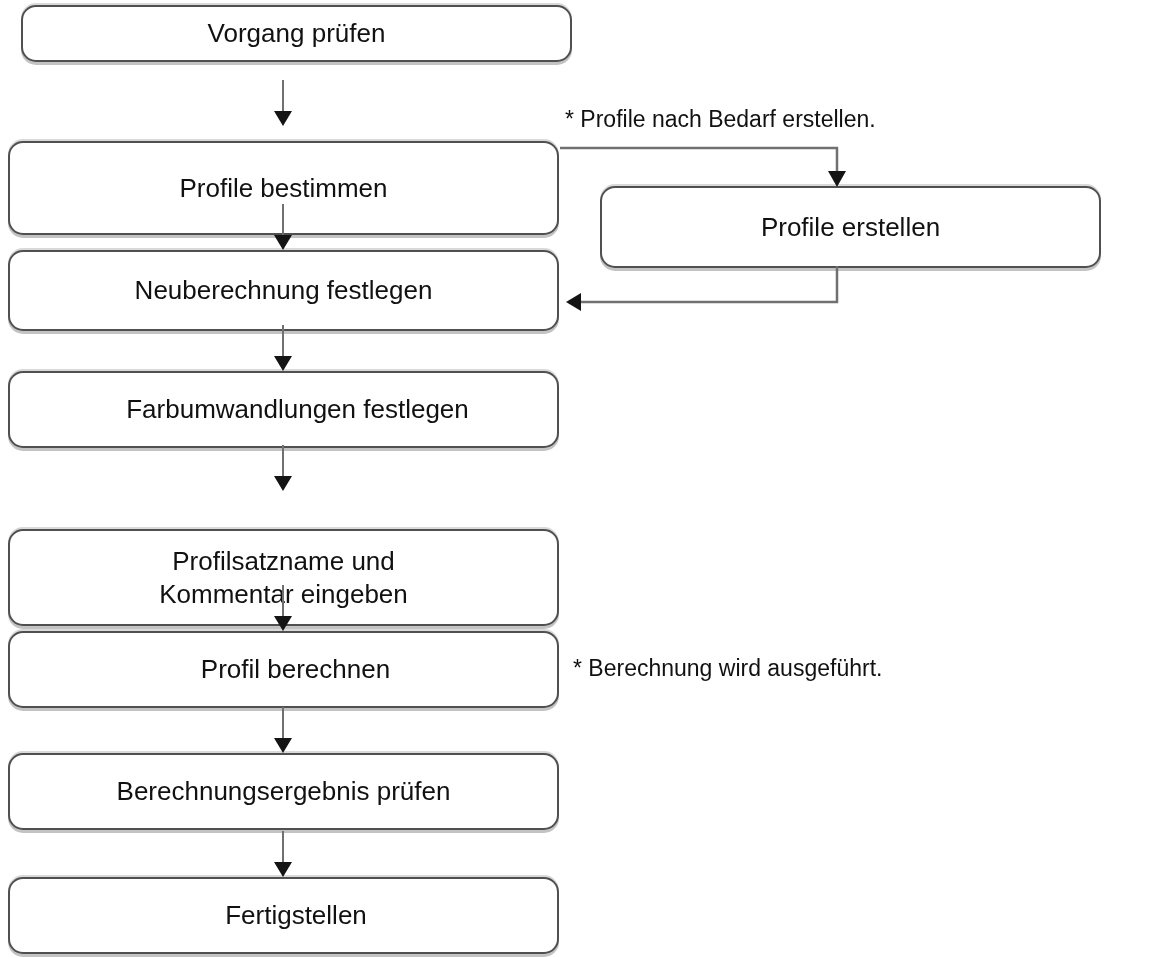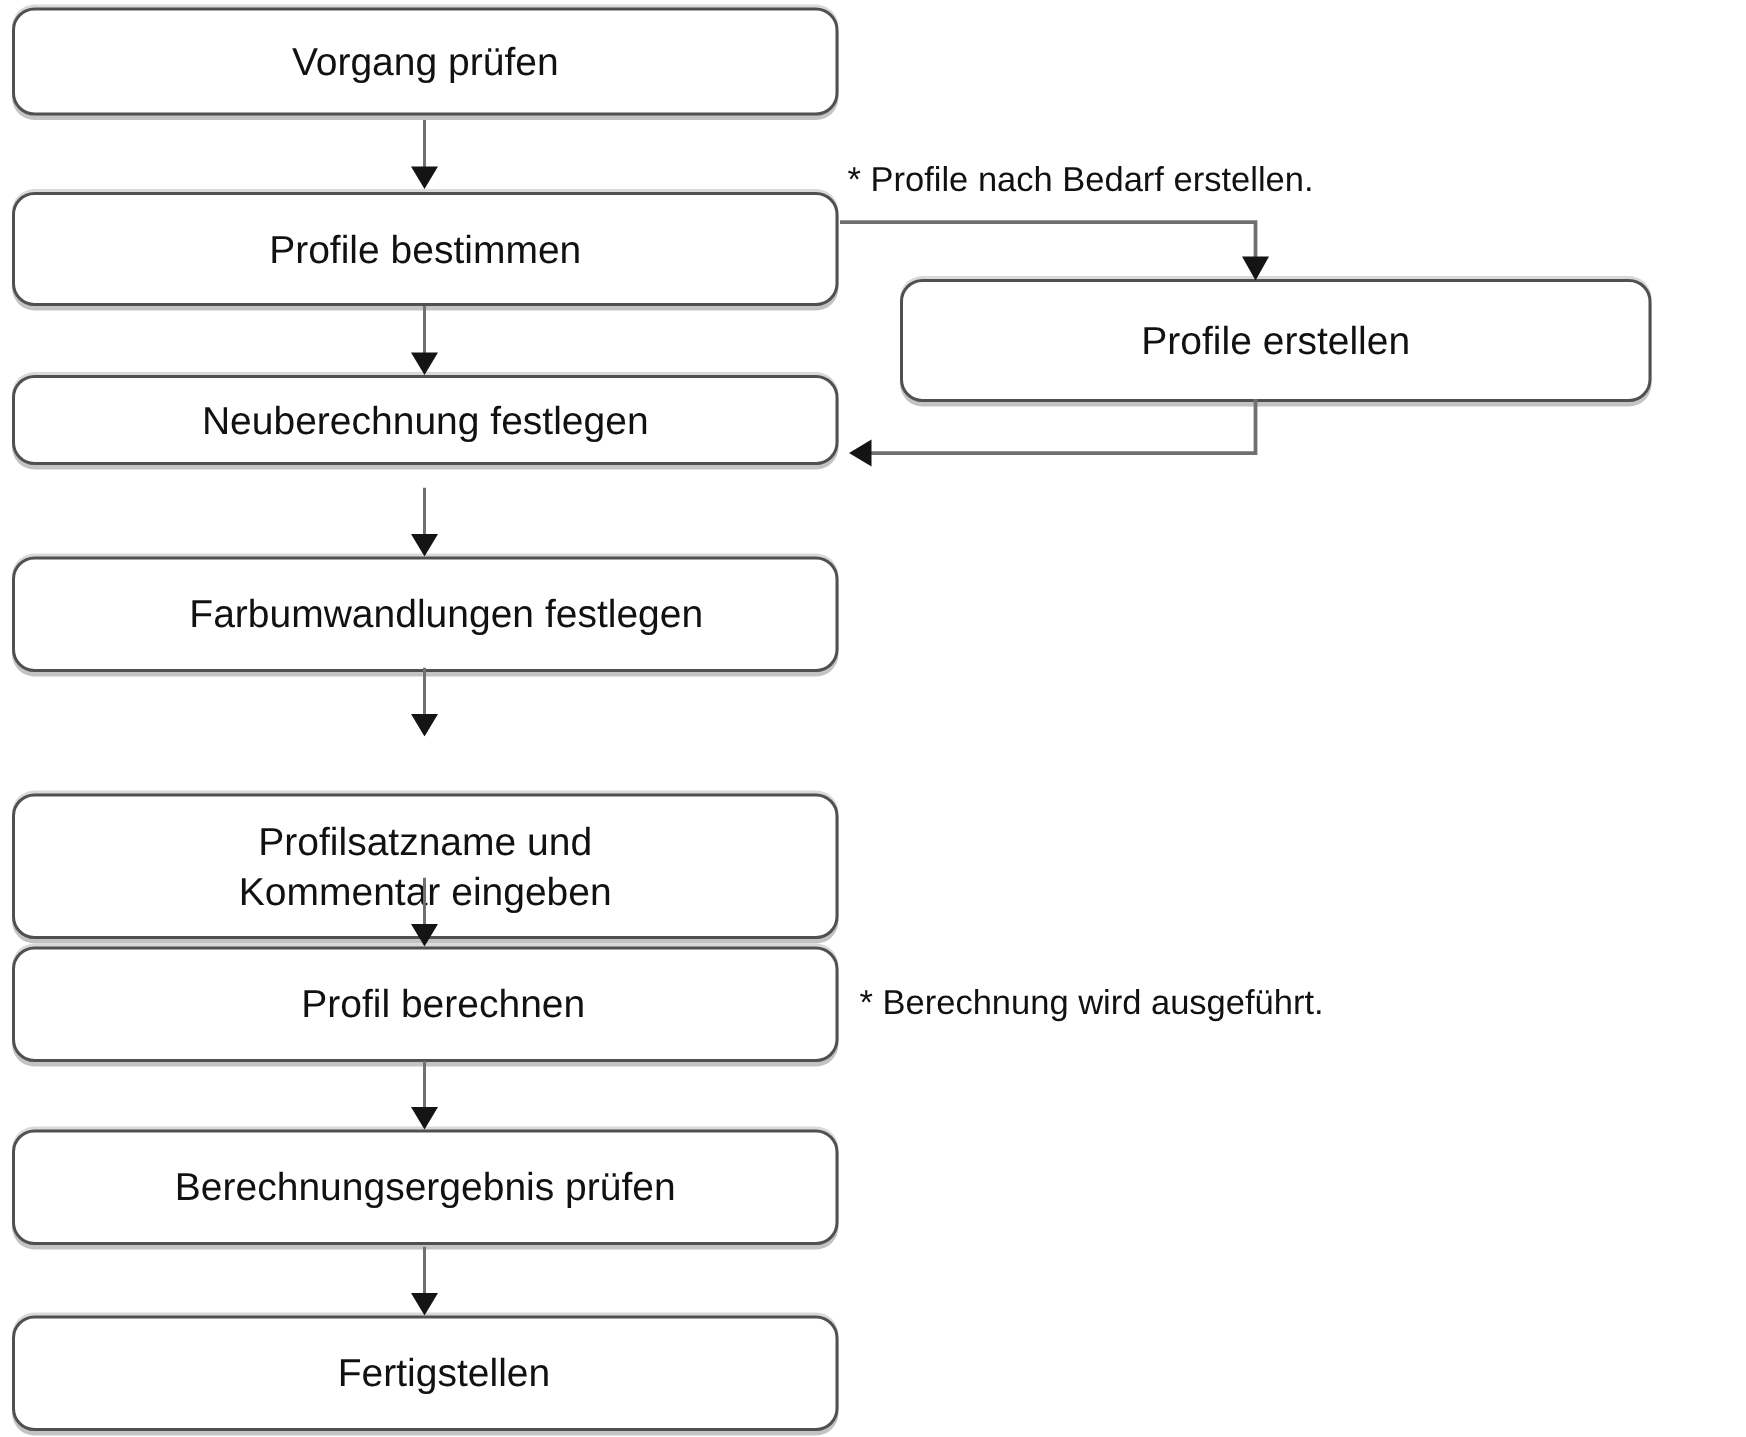--- a/index.html
+++ b/index.html
@@ -49,25 +49,25 @@
   }
   .arrow-svg { position: absolute; display: block; }
   .arrow-svg .stem { stroke: var(--color-connector-line); fill: none; }
   .arrow-svg .head { fill: var(--color-arrowhead); stroke: none; }
 </style>
 </head>
 <body>
 
 <div class="canvas">
 
-  <div class="flow-box main-col" style="top:5px;height:72px;">Vorgang prüfen</div>
+  <div class="flow-box main-col" style="top:5px;height:57px;margin-left:13px;">Vorgang prüfen</div>
 
-  <div class="flow-box main-col" style="top:128px;height:76px;">Profile bestimmen</div>
+  <div class="flow-box main-col" style="top:141px;height:94px;">Profile bestimmen</div>
 
-  <div class="flow-box main-col" style="top:250px;height:60px;">Neuberechnung festlegen</div>
+  <div class="flow-box main-col" style="top:250px;height:81px;">Neuberechnung festlegen</div>
 
   <div class="flow-box main-col" style="top:371px;height:77px;padding-left:28px;">Farbumwandlungen festlegen</div>
 
   <div class="flow-box main-col" style="top:491px;height:97px;margin-top:38px;">Profilsatzname und
 Kommentar eingeben</div>
 
   <div class="flow-box main-col" style="top:631px;height:77px;padding-left:24px;">Profil berechnen</div>
 
   <div class="flow-box main-col" style="top:753px;height:77px;">Berechnungsergebnis prüfen</div>
 

